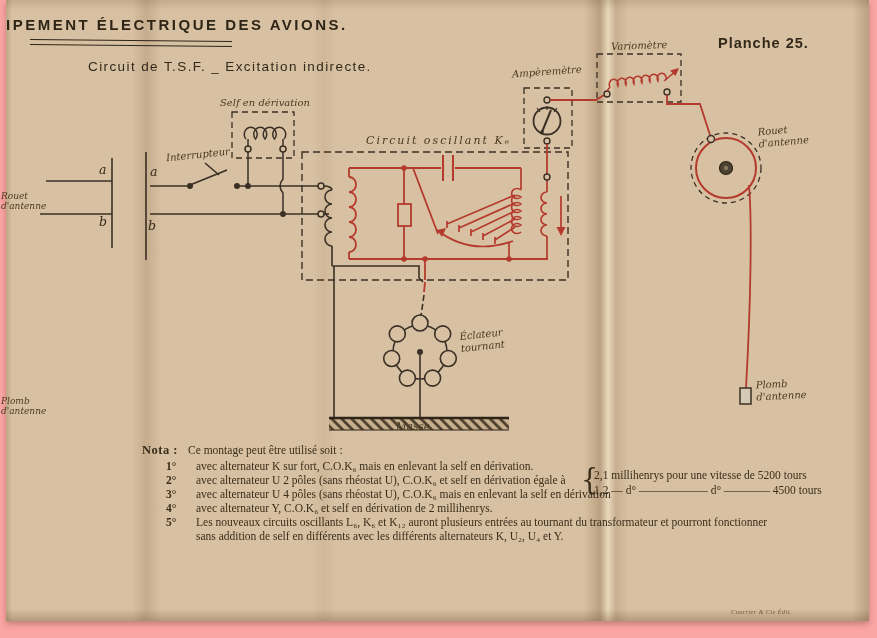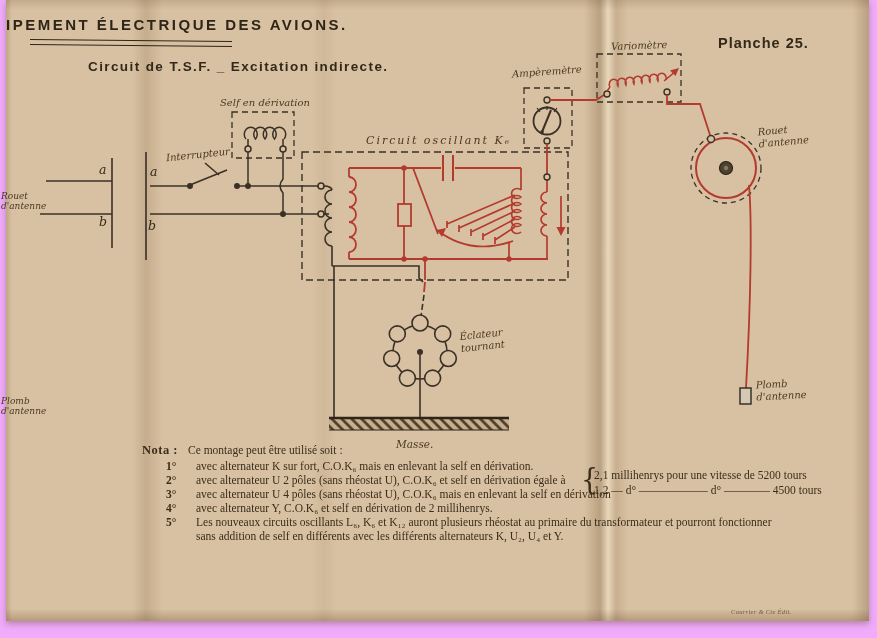--- a/index.html
+++ b/index.html
@@ -1,34 +1,34 @@
 <!DOCTYPE html>
 <html><head>
 <meta charset="utf-8">
 <style>
   html,body{margin:0;padding:0;background:#f6f3ea;}
   .stage{position:relative;width:877px;height:638px;overflow:hidden;
-         font-family:"Liberation Serif",serif;background:#f0abfc;}
+         font-family:"Liberation Serif",serif;background:#fca5a5;}
   .paper{position:absolute;left:6px;top:0;width:863px;height:621px;
     background:
       linear-gradient(180deg, rgba(96,66,34,.18) 0, rgba(96,66,34,0) 10px),
       linear-gradient(0deg, rgba(96,66,34,.30) 0, rgba(96,66,34,0) 12px),
       linear-gradient(90deg, rgba(96,66,34,.22) 0, rgba(96,66,34,0) 6px),
       linear-gradient(90deg, rgba(96,66,34,0) 846px, rgba(96,66,34,.25) 862px),
       linear-gradient(90deg, rgba(96,66,34,0) 126px, rgba(96,66,34,.16) 140px, rgba(96,66,34,0) 156px),
       linear-gradient(90deg, rgba(96,66,34,0) 306px, rgba(96,66,34,.07) 318px, rgba(96,66,34,0) 330px),
       linear-gradient(90deg, rgba(96,66,34,0) 578px, rgba(96,66,34,.26) 594px, rgba(247,233,206,.55) 602px, rgba(96,66,34,.14) 610px, rgba(96,66,34,0) 622px),
       #d8c1a2;
     box-shadow:0 3px 6px rgba(80,60,30,.35);}
   .title{position:absolute;left:6px;top:16px;font-family:"Liberation Sans",sans-serif;
     font-weight:700;font-size:15px;letter-spacing:2.5px;color:#2e2517;white-space:nowrap;}
   .title-underline{position:absolute;left:30px;top:40px;width:202px;height:4px;
     border-top:1.6px solid #2e2517;border-bottom:1px solid #2e2517;transform:rotate(.6deg);}
   .subtitle{position:absolute;left:88px;top:59px;font-family:"Liberation Sans",sans-serif;
-    font-weight:700;font-size:13.5px;letter-spacing:1.4px;color:#33291a;white-space:nowrap;}
+    font-weight:400;font-size:13.5px;letter-spacing:1.4px;color:#33291a;white-space:nowrap;}
   .plate{position:absolute;left:718px;top:35px;font-family:"Liberation Sans",sans-serif;
     font-weight:700;font-size:14.5px;letter-spacing:1px;color:#33291a;}
   svg.schematic{position:absolute;left:0;top:0;}
   .dlabel{position:absolute;font-family:"DejaVu Serif",serif;font-style:italic;
     font-size:10px;color:#49391f;line-height:1.15;}
   .term{font-size:12.5px;font-style:italic;font-family:"DejaVu Serif",serif;color:#33291a;}
   .note{position:absolute;font-family:"Liberation Serif",serif;font-size:11.5px;
     color:#3a2d1a;white-space:nowrap;}
   .nota{font-weight:700;font-size:12.5px;letter-spacing:.5px;}
   .brace{position:absolute;font-size:27px;color:#3a2d1a;transform:scaleY(1.1);
@@ -224,21 +224,21 @@
   </svg>
 
   <div class="dlabel" style="left:220px;top:97px;">Self en dérivation</div>
   <div class="dlabel" style="left:166px;top:149px;transform:rotate(-6deg);">Interrupteur</div>
   <div class="dlabel" style="left:366px;top:135px;font-size:11px;letter-spacing:2px;font-style:italic;">Circuit oscillant K₆</div>
   <div class="dlabel" style="left:512px;top:66px;transform:rotate(-4deg);">Ampèremètre</div>
   <div class="dlabel" style="left:611px;top:40px;transform:rotate(-2deg);">Variomètre</div>
   <div class="dlabel" style="left:758px;top:124px;width:56px;transform:rotate(-5deg);">Rouet d'antenne</div>
   <div class="dlabel" style="left:756px;top:378px;width:58px;transform:rotate(-3deg);">Plomb d'antenne</div>
   <div class="dlabel" style="left:460px;top:328px;width:58px;transform:rotate(-6deg);">Éclateur tournant</div>
-  <div class="dlabel" style="left:396px;top:438px;font-size:10.5px;">Masse.</div>
+  <div class="dlabel" style="left:396px;top:420px;font-size:10.5px;">Masse.</div>
   <div class="dlabel" style="left:1px;top:191px;width:46px;font-size:9px;">Rouet d'antenne</div>
   <div class="dlabel" style="left:1px;top:396px;width:46px;font-size:9px;">Plomb d'antenne</div>
   <div class="term" style="position:absolute;left:99px;top:162px;">a</div>
   <div class="term" style="position:absolute;left:150px;top:164px;">a</div>
   <div class="term" style="position:absolute;left:99px;top:214px;">b</div>
   <div class="term" style="position:absolute;left:148px;top:218px;">b</div>
 
   <div class="note nota" style="left:142px;top:443px;">Nota :</div>
   <div class="note" style="left:188px;top:444px;">Ce montage peut être utilisé soit :</div>
 
@@ -248,21 +248,21 @@
   <div class="note" style="left:166px;top:474px;font-weight:700;">2°</div>
   <div class="note" style="left:196px;top:474px;">avec alternateur U 2 pôles (sans rhéostat U), C.O.K₆ et self en dérivation égale à</div>
 
   <div class="note" style="left:166px;top:488px;font-weight:700;">3°</div>
   <div class="note" style="left:196px;top:488px;">avec alternateur U 4 pôles (sans rhéostat U), C.O.K₆ mais en enlevant la self en dérivation</div>
 
   <div class="note" style="left:166px;top:502px;font-weight:700;">4°</div>
   <div class="note" style="left:196px;top:502px;">avec alternateur Y, C.O.K₆ et self en dérivation de 2 millihenrys.</div>
 
   <div class="note" style="left:166px;top:516px;font-weight:700;">5°</div>
-  <div class="note" style="left:196px;top:516px;">Les nouveaux circuits oscillants L₆, K₆ et K₁₂ auront plusieurs rhéostat au primaire du transformateur et pourront fonctionner</div>
+  <div class="note" style="left:196px;top:516px;">Les nouveaux circuits oscillants L₆, K₆ et K₁₂ auront plusieurs entrées au tournant du transformateur et pourront fonctionner</div>
 
   <div class="note" style="left:196px;top:530px;">sans addition de self en différents avec les différents alternateurs K, U₂, U₄ et Y.</div>
 
   <div class="brace" style="left:581px;top:463px;">{</div>
   <div class="note" style="left:594px;top:469px;">2,1 millihenrys pour une vitesse de 5200 tours</div>
   <div class="note" style="left:594px;top:484px;">1,2 — d° —————— d° ———— 4500 tours</div>
 
 
   <div class="credit">Courrier &amp; Cie Édit.</div>
 </div>

